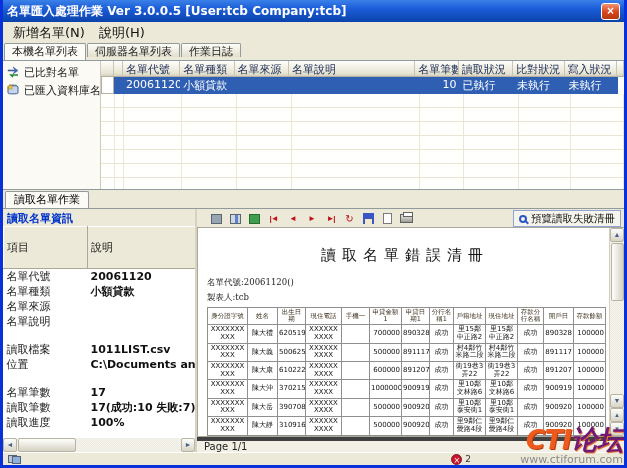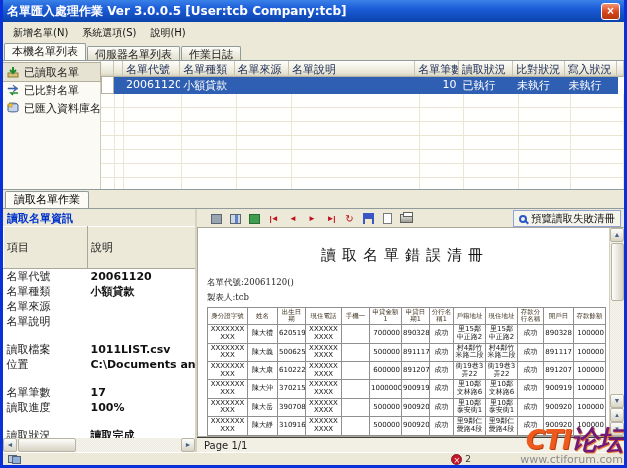--- a/index.html
+++ b/index.html
@@ -6,24 +6,24 @@
   *{box-sizing:border-box;}
   .window{position:relative;width:627px;height:468px;margin:0;background:#ece9d8;
     border-left:3px solid #0831d9;border-right:3px solid #0831d9;border-bottom:3px solid #0831d9;
     font-family:"DejaVu Sans","Liberation Sans",sans-serif;overflow:hidden;display:flex;flex-direction:column;}
   
   .titlebar{height:22px;flex:0 0 22px;background:linear-gradient(180deg,#3a81e8 0%,#1b5cd8 40%,#0b43ab 100%);
     display:flex;align-items:center;padding:0 4px;color:#fff;font-weight:bold;font-size:12px;white-space:nowrap;justify-content:flex-end;}
   .closebtn{margin-left:auto;width:19px;height:17px;background:linear-gradient(#f0926f,#d8441c 55%,#b33a10);
     border:1px solid #fff;border-radius:3px;color:#fff;font-size:12px;line-height:14px;text-align:center;padding:0;font-weight:bold;cursor:pointer;}
   
-  .menubar{height:21px;flex:0 0 21px;display:flex;align-items:center;padding:0 3px;font-size:10px;color:#111;}
+  .menubar{height:21px;flex:0 0 21px;display:flex;align-items:center;padding:0 3px;font-size:13px;color:#111;}
   .menu-item{padding:2px 7px;cursor:default;}
   
-  .tabstrip{height:17px;flex:0 0 17px;display:flex;align-items:flex-end;padding-left:1px;position:relative;z-index:2;}
+  .tabstrip{height:17px;flex:0 0 17px;display:flex;align-items:flex-start;padding-left:1px;position:relative;z-index:2;}
   .tab{font-size:11px;padding:1px 7px 1px;border:1px solid #919b9c;border-bottom:none;border-radius:2px 2px 0 0;
     background:linear-gradient(#fdfdf9,#e2dfcd);margin-right:1px;height:14px;line-height:13px;color:#222;cursor:pointer;}
   .tab.active{background:#fcfbf6;height:17px;font-weight:normal;}
   
   .upper{height:130px;flex:0 0 130px;display:flex;border:1px solid #919b9c;border-left:none;border-right:none;background:#fff;position:relative;z-index:1;}
   .sidebar{width:98px;background:#fbfaf4;border-right:1px solid #cfcbba;padding-top:2px;}
   .side-item{display:flex;align-items:center;gap:4px;height:18px;padding:0 3px;font-size:11px;color:#222;cursor:pointer;white-space:nowrap;}
   .side-item.selected{background:#e7e3d2;outline:1px solid #b3af9d;}
   .side-item svg{flex:0 0 14px;}
   .listwrap{flex:1;display:flex;flex-direction:column;position:relative;overflow:hidden;}
@@ -86,21 +86,21 @@
   .rtitle{text-align:center;font-size:15px;letter-spacing:6px;margin:16px 0 12px;color:#151515;}
   .rmeta{font-size:8.5px;margin:3px 0;color:#222;}
   table.report{border-collapse:collapse;table-layout:fixed;width:398px;margin-top:3px;
     font-family:"DejaVu Sans","Liberation Sans",sans-serif;font-size:7px;line-height:1.1;color:#111;}
   table.report th{border:1px solid #8f8f8f;padding:1px 1px;font-weight:normal;font-size:6.5px;text-align:center;vertical-align:middle;color:#3a2d1a;}
   table.report td{border:1px solid #8f8f8f;padding:1px 1px;height:16px;text-align:center;vertical-align:middle;overflow:hidden;}
   table.report td:nth-child(1),table.report td:nth-child(4){word-break:break-all;}
   table.report td:nth-child(6),table.report td:nth-child(7),table.report td:nth-child(12),table.report td:nth-child(13){text-align:right;}
   table.report td:nth-child(9),table.report td:nth-child(10){word-break:break-all;}
   .pfooter{height:15px;flex:0 0 15px;display:flex;align-items:center;font-size:10px;padding-left:7px;
-    background:#f2f0e4;border-top:1px solid #404040;color:#222;}
+    background:#f2f0e4;border-top:4px solid #404040;color:#222;}
   
   .statusbar{height:13px;flex:0 0 13px;display:flex;align-items:center;padding:0 5px;font-size:9px;background:#ece9d8;
     border-top:1px solid #fff;color:#333;}
   .connico{width:13px;height:9px;position:relative;}
   .connico::before{content:"";position:absolute;left:0;top:0;width:7px;height:6px;background:#b9c6d8;border:1px solid #51627a;}
   .connico::after{content:"";position:absolute;right:0;bottom:0;width:7px;height:6px;background:#8fb0d8;border:1px solid #51627a;}
   .errgrp{margin-left:auto;margin-right:148px;display:flex;align-items:center;gap:3px;}
   .erricon{width:11px;height:11px;border-radius:50%;background:#c81426;color:#fff;font-size:8px;line-height:11px;text-align:center;border:1px solid #7e2230;}
   
   .watermark{position:absolute;right:1px;bottom:0;text-align:right;z-index:60;line-height:1;pointer-events:none;}
@@ -114,39 +114,31 @@
 
 <div class="window">
 
   <div class="titlebar">
     <span>名單匯入處理作業  Ver 3.0.0.5  [User:tcb Company:tcb]</span>
     <button class="closebtn">×</button>
   </div>
 
   <div class="menubar">
     <span class="menu-item">新增名單(N)</span>
-    <span class="menu-item">系統選項(S)</span>
     <span class="menu-item">說明(H)</span>
   </div>
 
   <div class="tabstrip">
     <div class="tab active">本機名單列表</div>
     <div class="tab">伺服器名單列表</div>
     <div class="tab">作業日誌</div>
   </div>
 
   <div class="upper">
     <div class="sidebar">
-      <div class="side-item selected">
-        <svg width="14" height="14" viewBox="0 0 14 14">
-            <rect x="2" y="8" width="10" height="4" fill="#d8c27a" stroke="#8a7a3a"></rect>
-            <path d="M7 2 L7 8 M4 5 L7 8 L10 5" stroke="#1f8a2f" stroke-width="2" fill="none"></path>
-          </svg>
-        <span>已讀取名單</span>
-      </div>
       <div class="side-item">
         <svg width="14" height="14" viewBox="0 0 14 14">
             <path d="M2 5 H9 L7 2 L12 5.5 L7 9 L9 6 H2 Z" fill="#3f6fc4" stroke="#2a4a86" stroke-width=".5"></path>
             <path d="M12 10 H5 L7 12" fill="none" stroke="#1f8a2f" stroke-width="1.6"></path>
           </svg>
         <span>已比對名單</span>
       </div>
       <div class="side-item">
         <svg width="14" height="14" viewBox="0 0 14 14">
             <ellipse cx="7" cy="4" rx="5" ry="2" fill="#9fb6e0" stroke="#44608c"></ellipse>
@@ -248,20 +240,24 @@
                 <td>位置</td>
                 <td>C:\Documents and Settings</td>
               </tr>
               <tr>
                 <td></td>
                 <td></td>
               </tr>
               <tr>
                 <td>名單筆數</td>
                 <td>17</td>
+              </tr>
+              <tr>
+                <td>讀取筆數</td>
+                <td>17(成功:10  失敗:7)</td>
               </tr>
               <tr>
                 <td>讀取進度</td>
                 <td>100%</td>
               </tr>
               <tr>
                 <td></td>
                 <td></td>
               </tr>
               <tr>

